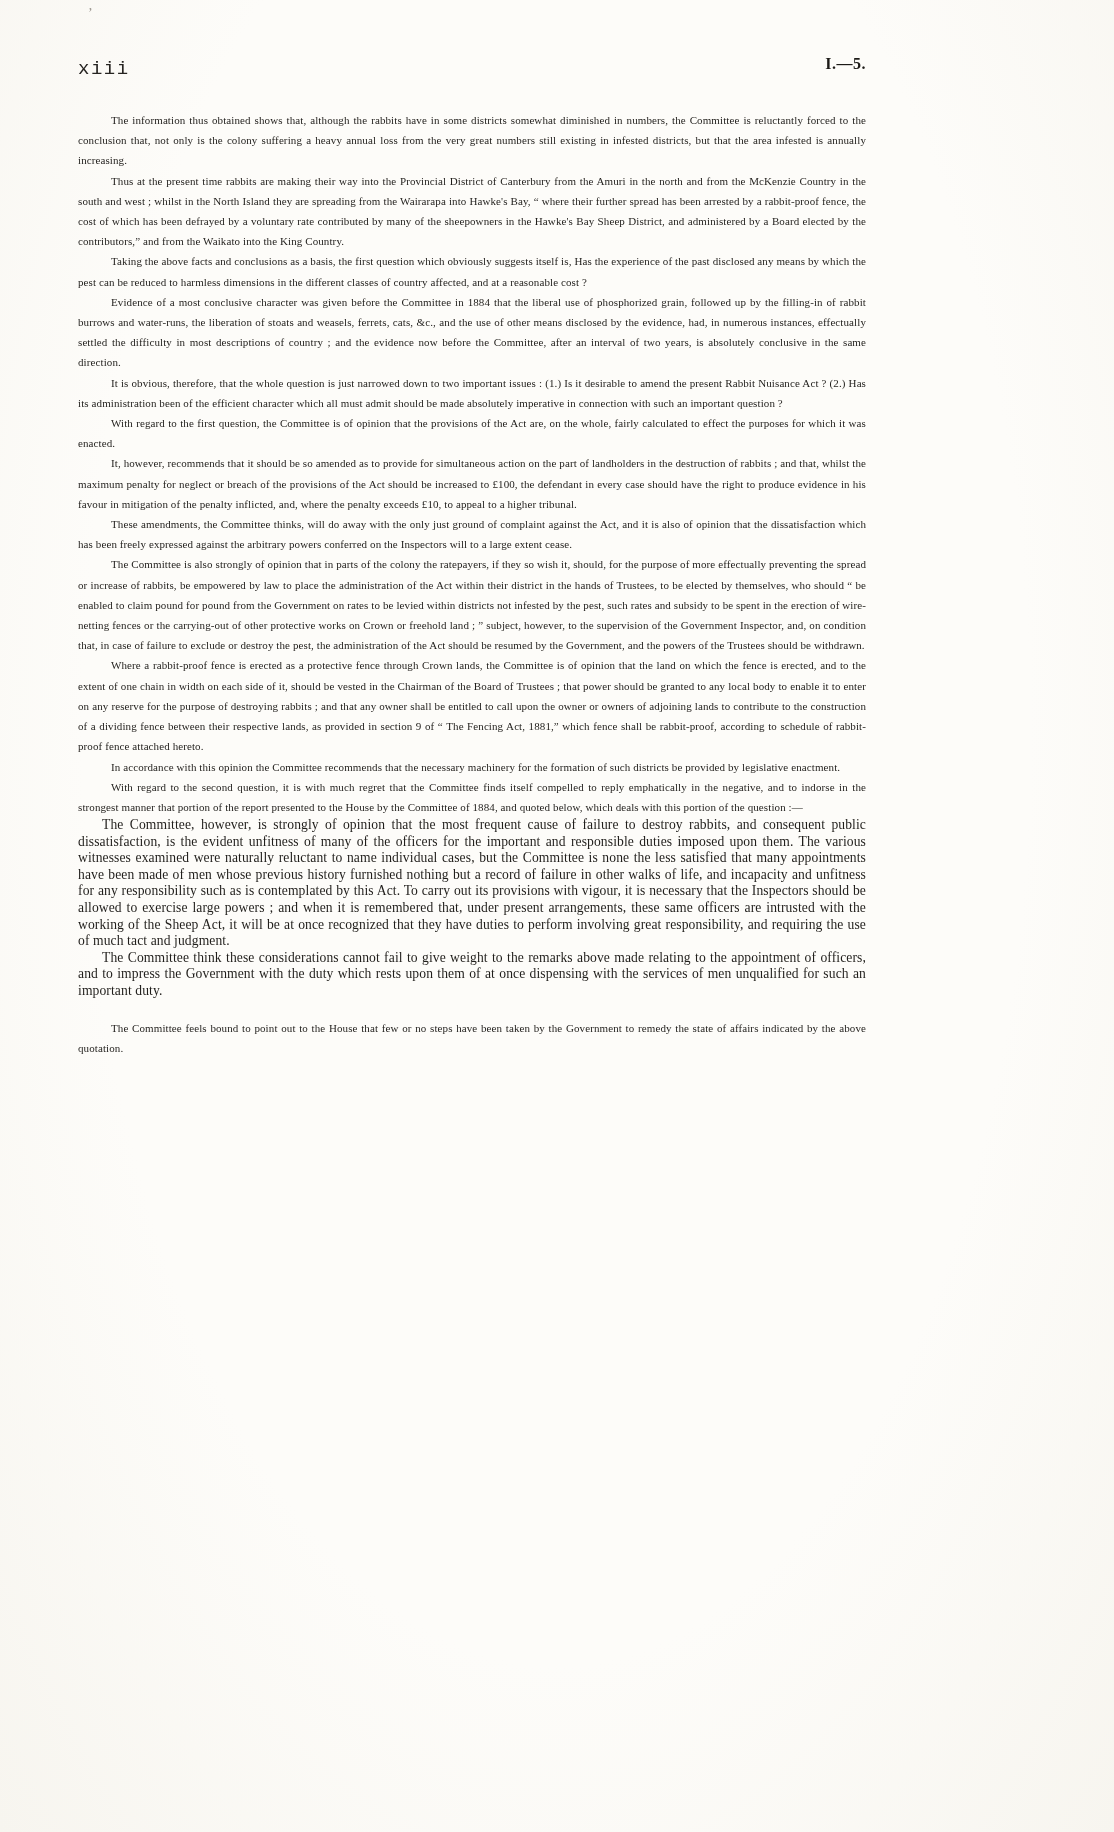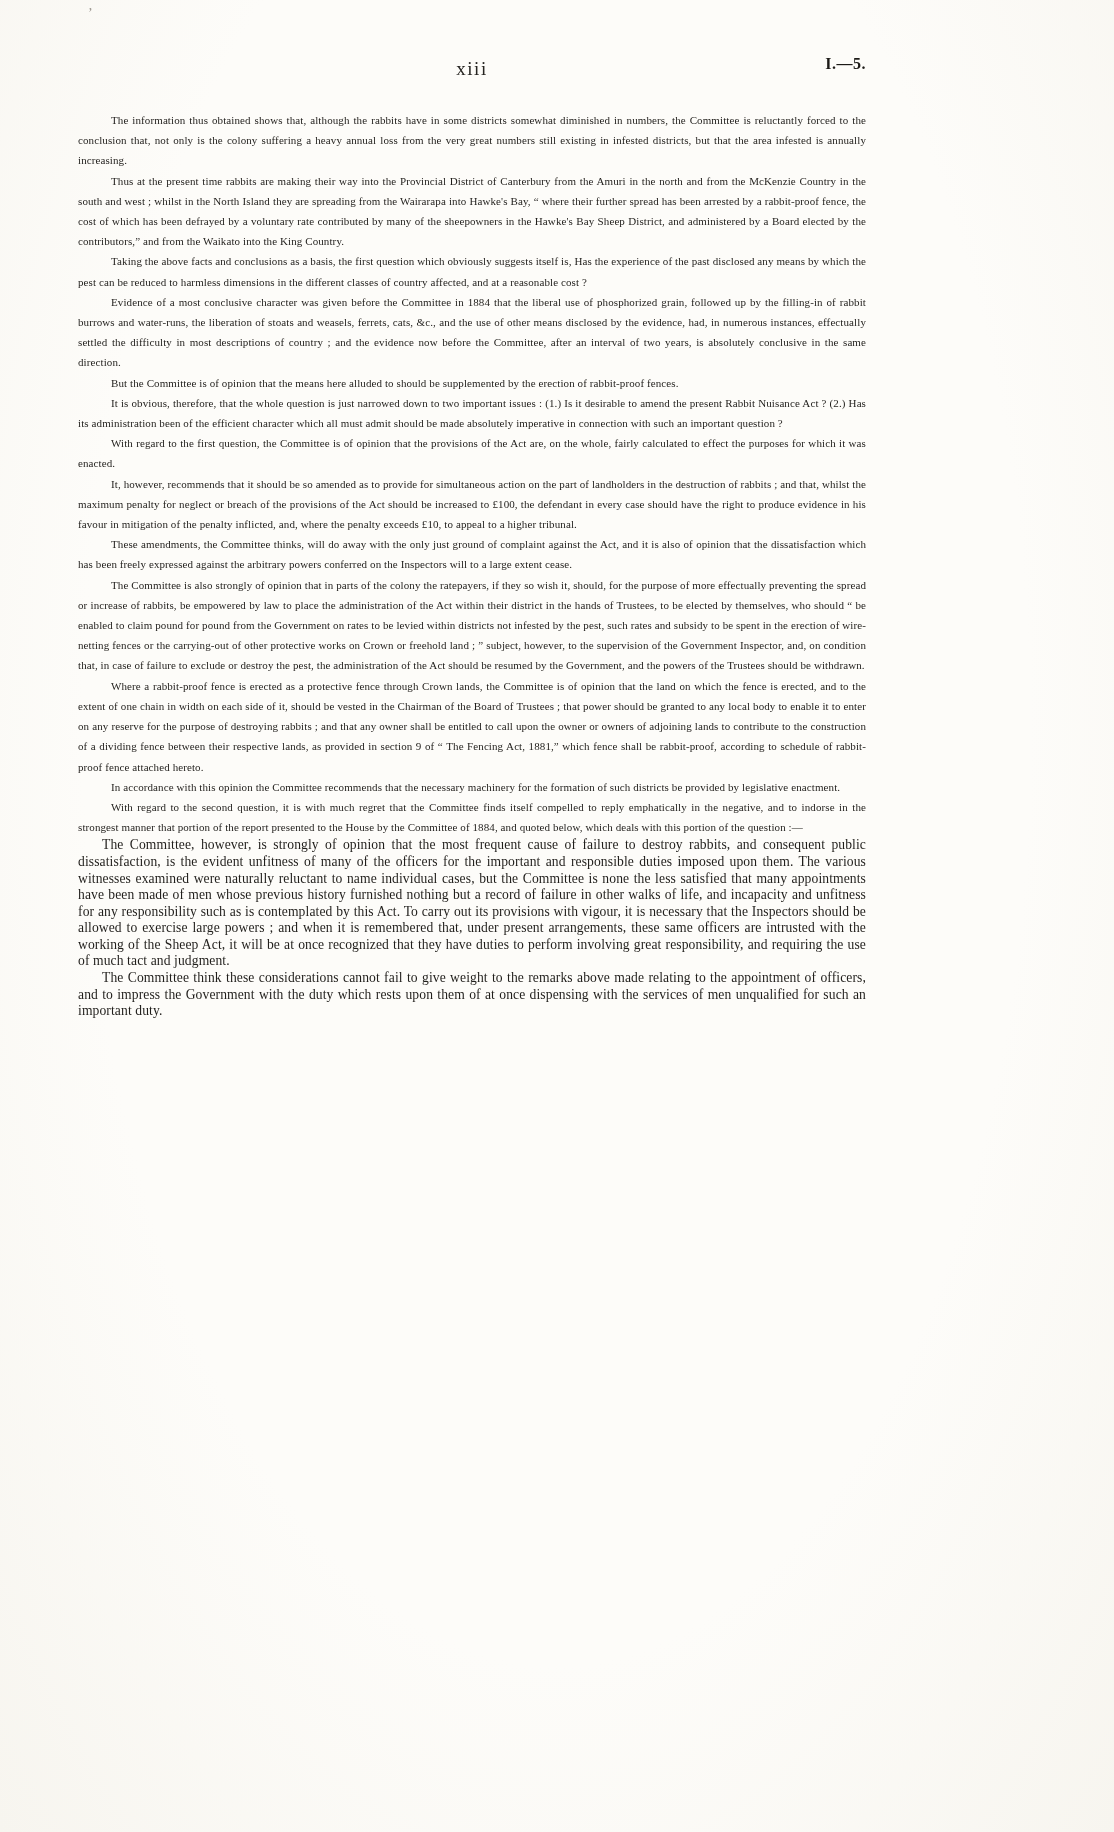--- a/index.html
+++ b/index.html
@@ -22,24 +22,24 @@
     width: 788px;
   }
   .page-header {
     position: relative;
     height: 28px;
     margin-bottom: 24px;
   }
   .page-number {
     position: absolute;
     left: 0; right: 0;
-    text-align: center;
     font-size: 19px;
     letter-spacing: 1.5px;
     color: #262421;
+    font-family: Liberation Mono, monospace;
   }
   .paper-number {
     position: absolute;
     right: 0;
     top: -3px;
     font-size: 16px;
     font-weight: bold;
     letter-spacing: 0.5px;
     color: #1c1a17;
   }
@@ -82,31 +82,31 @@
     <header class="page-header">
       <span class="page-number">xiii</span>
       <span class="paper-number">I.—5.</span>
     </header>
 
     <main class="body-text">
       <p>The information thus obtained shows that, although the rabbits have in some districts somewhat diminished in numbers, the Committee is reluctantly forced to the conclusion that, not only is the colony suffering a heavy annual loss from the very great numbers still existing in infested districts, but that the area infested is annually increasing.</p>
       <p>Thus at the present time rabbits are making their way into the Provincial District of Canterbury from the Amuri in the north and from the McKenzie Country in the south and west&nbsp;; whilst in the North Island they are spreading from the Wairarapa into Hawke's Bay, “&nbsp;where their further spread has been arrested by a rabbit-proof fence, the cost of which has been defrayed by a voluntary rate contributed by many of the sheepowners in the Hawke's Bay Sheep District, and administered by a Board elected by the contributors,” and from the Waikato into the King Country.</p>
       <p>Taking the above facts and conclusions as a basis, the first question which obviously suggests itself is, Has the experience of the past disclosed any means by which the pest can be reduced to harmless dimensions in the different classes of country affected, and at a reasonable cost&nbsp;?</p>
       <p>Evidence of a most conclusive character was given before the Committee in 1884 that the liberal use of phosphorized grain, followed up by the filling-in of rabbit burrows and water-runs, the liberation of stoats and weasels, ferrets, cats, &amp;c., and the use of other means disclosed by the evidence, had, in numerous instances, effectually settled the difficulty in most descriptions of country&nbsp;; and the evidence now before the Committee, after an interval of two years, is absolutely conclusive in the same direction.</p>
-      <p>But the Committee is of opinion that the means here alluded to should be supplemented by the erection of rabbit-proof fences.</p>
       <p>It is obvious, therefore, that the whole question is just narrowed down to two important issues&nbsp;: (1.) Is it desirable to amend the present Rabbit Nuisance Act&nbsp;? (2.) Has its administration been of the efficient character which all must admit should be made absolutely imperative in connection with such an important question&nbsp;?</p>
       <p>With regard to the first question, the Committee is of opinion that the provisions of the Act are, on the whole, fairly calculated to effect the purposes for which it was enacted.</p>
       <p>It, however, recommends that it should be so amended as to provide for simultaneous action on the part of landholders in the destruction of rabbits&nbsp;; and that, whilst the maximum penalty for neglect or breach of the provisions of the Act should be increased to £100, the defendant in every case should have the right to produce evidence in his favour in mitigation of the penalty inflicted, and, where the penalty exceeds £10, to appeal to a higher tribunal.</p>
       <p>These amendments, the Committee thinks, will do away with the only just ground of complaint against the Act, and it is also of opinion that the dissatisfaction which has been freely expressed against the arbitrary powers conferred on the Inspectors will to a large extent cease.</p>
       <p>The Committee is also strongly of opinion that in parts of the colony the ratepayers, if they so wish it, should, for the purpose of more effectually preventing the spread or increase of rabbits, be empowered by law to place the administration of the Act within their district in the hands of Trustees, to be elected by themselves, who should “&nbsp;be enabled to claim pound for pound from the Government on rates to be levied within districts not infested by the pest, such rates and subsidy to be spent in the erection of wire-netting fences or the carrying-out of other protective works on Crown or freehold land&nbsp;;&nbsp;” subject, however, to the supervision of the Government Inspector, and, on condition that, in case of failure to exclude or destroy the pest, the administration of the Act should be resumed by the Government, and the powers of the Trustees should be withdrawn.</p>
       <p>Where a rabbit-proof fence is erected as a protective fence through Crown lands, the Committee is of opinion that the land on which the fence is erected, and to the extent of one chain in width on each side of it, should be vested in the Chairman of the Board of Trustees&nbsp;; that power should be granted to any local body to enable it to enter on any reserve for the purpose of destroying rabbits&nbsp;; and that any owner shall be entitled to call upon the owner or owners of adjoining lands to contribute to the construction of a dividing fence between their respective lands, as provided in section 9 of “&nbsp;The Fencing Act, 1881,” which fence shall be rabbit-proof, according to schedule of rabbit-proof fence attached hereto.</p>
       <p>In accordance with this opinion the Committee recommends that the necessary machinery for the formation of such districts be provided by legislative enactment.</p>
       <p>With regard to the second question, it is with much regret that the Committee finds itself compelled to reply emphatically in the negative, and to indorse in the strongest manner that portion of the report presented to the House by the Committee of 1884, and quoted below, which deals with this portion of the question&nbsp;:—</p>
 
       <blockquote class="quote">
         <p>The Committee, however, is strongly of opinion that the most frequent cause of failure to destroy rabbits, and consequent public dissatisfaction, is the evident unfitness of many of the officers for the important and responsible duties imposed upon them. The various witnesses examined were naturally reluctant to name individual cases, but the Committee is none the less satisfied that many appointments have been made of men whose previous history furnished nothing but a record of failure in other walks of life, and incapacity and unfitness for any responsibility such as is contemplated by this Act. To carry out its provisions with vigour, it is necessary that the Inspectors should be allowed to exercise large powers&nbsp;; and when it is remembered that, under present arrangements, these same officers are intrusted with the working of the Sheep Act, it will be at once recognized that they have duties to perform involving great responsibility, and requiring the use of much tact and judgment.</p>
         <p>The Committee think these considerations cannot fail to give weight to the remarks above made relating to the appointment of officers, and to impress the Government with the duty which rests upon them of at once dispensing with the services of men unqualified for such an important duty.</p>
       </blockquote>
 
+      <p class="closing">The Committee feels bound to point out to the House that few or no steps have been taken by the Government to remedy the state of affairs indicated by the above quotation.</p>
     </main>
 
   </div>
 </div>
 
 </body></html>

